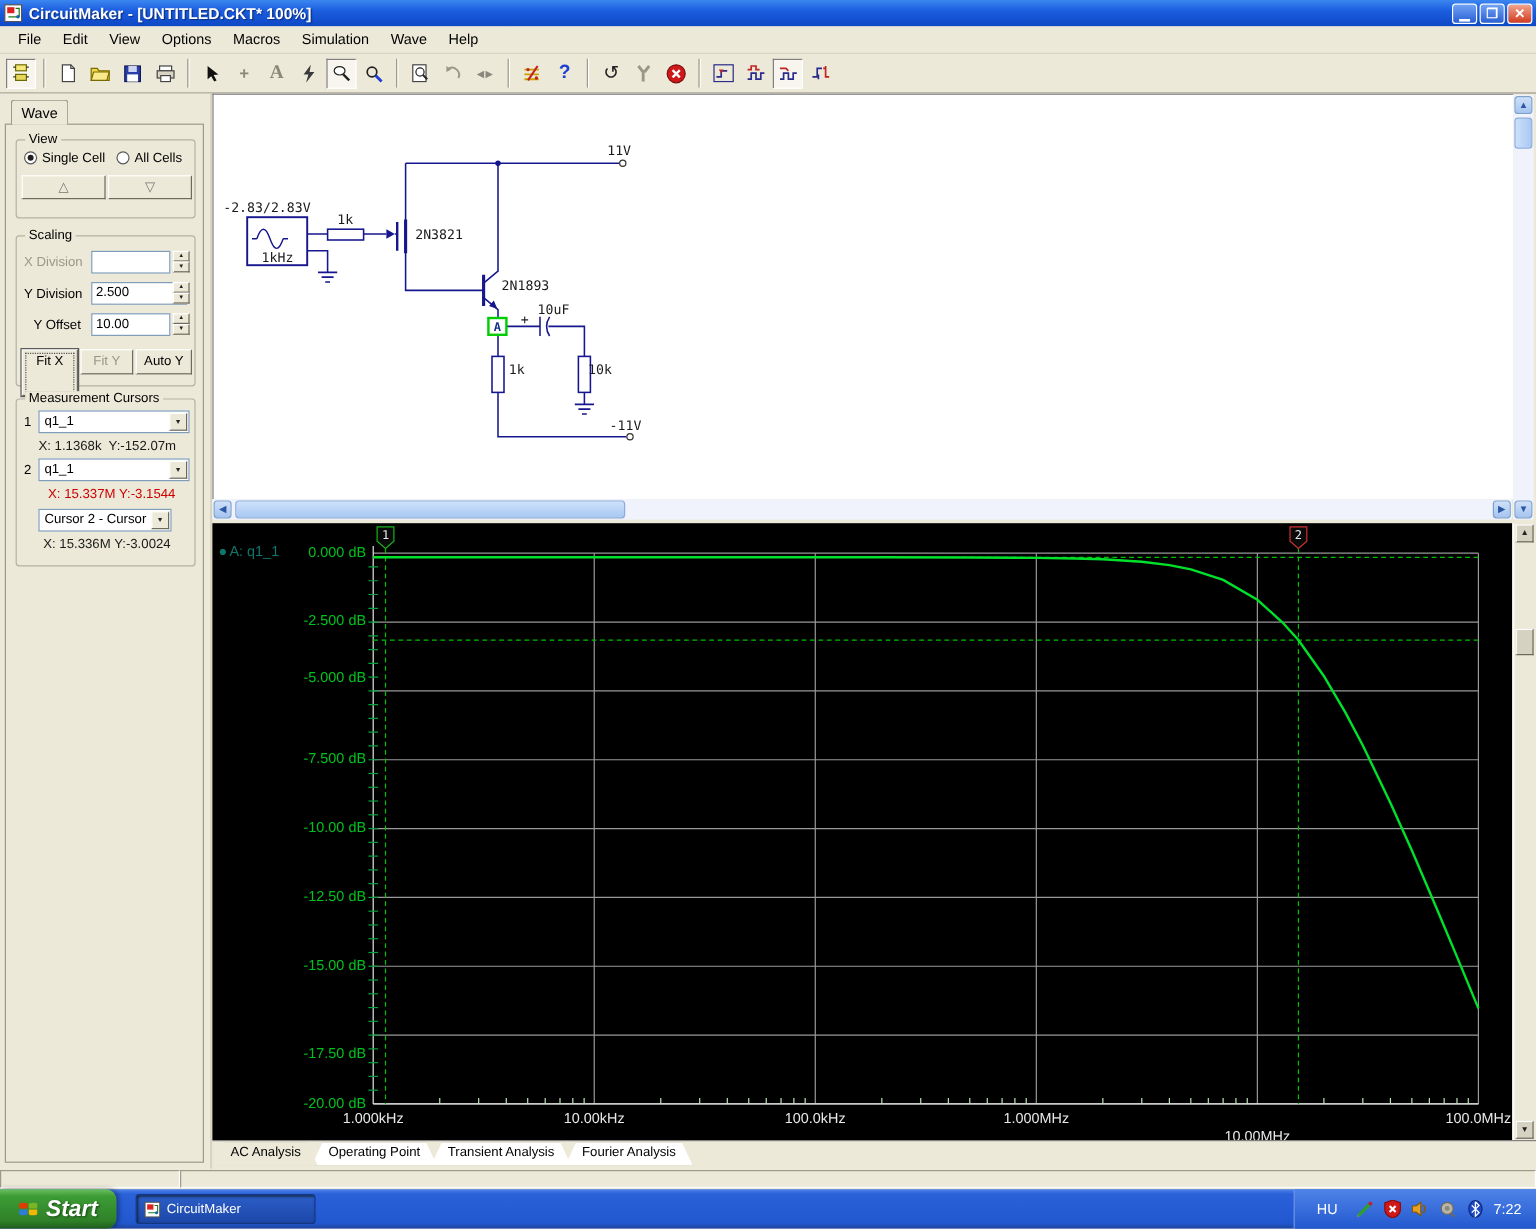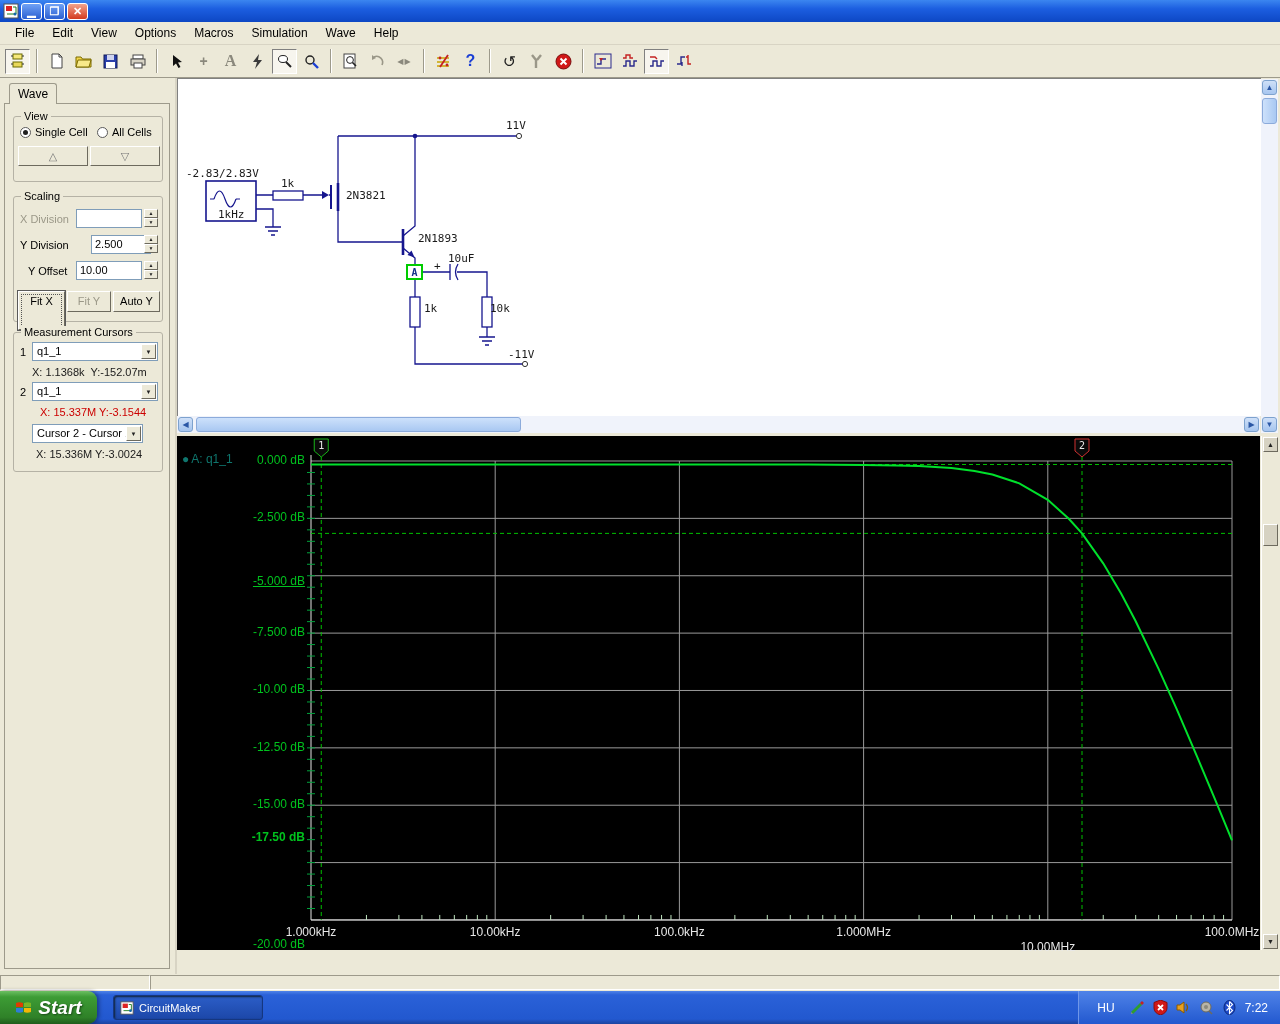--- a/index.html
+++ b/index.html
@@ -139,20 +139,21 @@
 
 <div id="app">
 
   <div id="titlebar" class="abs">
     <svg width="16" height="16" viewBox="0 0 16 16">
       <rect x="1" y="1" width="14" height="14" fill="#fff" stroke="#555"></rect>
       <rect x="3" y="3" width="6" height="5" fill="#d22"></rect>
       <path d="M4 11 h8 M10 4 h3 v7" stroke="#1a7a1a" fill="none"></path>
       <circle cx="12" cy="11" r="1.5" fill="#16a"></circle>
     </svg>
+    <span class="title">CircuitMaker - [UNTITLED.CKT* 100%]</span>
     <div class="winbtn">▁</div>
     <div class="winbtn">❐</div>
     <div class="winbtn close">✕</div>
   </div>
 
   <div id="menubar" class="abs">
     <span class="menu-item">File</span>
     <span class="menu-item">Edit</span>
     <span class="menu-item">View</span>
     <span class="menu-item">Options</span>
@@ -318,21 +319,21 @@
 
       <div class="grpbox" style="left:8px;top:92px;width:150px;height:126px">
         <span class="grplegend">Scaling</span>
         <span class="rowlabel" style="left:6px;top:16px;color:#9b9888">X Division</span>
         <div class="fld" style="left:62px;top:12px;width:66px;height:19px"></div>
         <div class="spin" style="left:130px;top:12px">
             <div>▲</div>
             <div>▼</div>
           </div>
         <span class="rowlabel" style="left:6px;top:42px">Y Division</span>
-        <div class="fld" style="left:77px;top:38px;width:60px;height:19px">2.500</div>
+        <div class="fld" style="left:62px;top:38px;width:80px;height:19px">2.500</div>
         <div class="spin" style="left:130px;top:38px">
             <div>▲</div>
             <div>▼</div>
           </div>
         <span class="rowlabel" style="left:14px;top:68px">Y Offset</span>
         <div class="fld" style="left:62px;top:64px;width:66px;height:19px">10.00</div>
         <div class="spin" style="left:130px;top:64px">
             <div>▲</div>
             <div>▼</div>
           </div>
@@ -544,44 +545,50 @@
         </g>
         <g>
           <polygon points="898.013384917308,3 912.013384917308,3 912.013384917308,15 905.013384917308,21 898.013384917308,15" fill="#0a0a0a" stroke="#d03030"></polygon>
           <text x="905.013384917308" y="13" fill="#e8e8e8" font-size="10" text-anchor="middle" font-family="Liberation Sans,sans-serif">2</text>
         </g>
       </svg>
     <div id="plot-legend">●<span style="margin-left:2px">A: q1_1</span></div>
     <div id="ylabels">
         <div class="ytick" style="top: 17px;">0.000 dB</div>
         <div class="ytick" style="top: 74.37px;">-2.500 dB</div>
-        <div class="ytick" style="top: 138px; text-decoration: underline;">-5.000 dB</div>
+        <div class="ytick" style="top: 121px;">-5.000 dB</div>
         <div class="ytick" style="top: 189.11px;">-7.500 dB</div>
         <div class="ytick" style="top: 246.48px;">-10.00 dB</div>
         <div class="ytick" style="top: 303.85px;">-12.50 dB</div>
         <div class="ytick" style="top: 361.22px;">-15.00 dB</div>
-        <div class="ytick" style="top: 394px; font-weight: bold;">-17.50 dB</div>
-        <div class="ytick" style="top: 475.96px; margin-top: 25px;">-20.00 dB</div>
+        <div class="ytick" style="top: 435px;">-17.50 dB</div>
+        <div class="ytick" style="top: 475.96px;">-20.00 dB</div>
       </div>
     <div id="xlabels">
         <div class="xtick" style="left: 92px;">1.000kHz</div>
         <div class="xtick" style="left: 276.2px;">10.00kHz</div>
         <div class="xtick" style="left: 460.4px;">100.0kHz</div>
         <div class="xtick" style="left: 644.6px;">1.000MHz</div>
         <div class="xtick" style="left: 828.8px; margin-top: 15px;">10.00MHz</div>
         <div class="xtick" style="left: 1013px;">100.0MHz</div>
       </div>
   </div>
 
   <div class="gsb abs" style="left:1261px;top:436px;height:514px">
     <div class="gbtn" style="top:1px">▲</div>
     <div class="gthumb" style="top:88px"></div>
     <div class="gbtn" style="bottom:1px">▼</div>
   </div>
 
+  <div id="tabstrip" class="abs">
+    <div class="atab active"><span>AC Analysis</span></div>
+    <div class="atab"><span>Operating Point</span></div>
+    <div class="atab"><span>Transient Analysis</span></div>
+    <div class="atab"><span>Fourier Analysis</span></div>
+  </div>
 
   <div id="statusstrip" class="abs">
     <div class="statcell" style="width:150px"></div>
     <div class="statcell" style="flex:1"></div>
   </div>
 
   <div id="taskbar" class="abs">
     <div id="startbtn">
       <svg width="17" height="17" viewBox="0 0 17 17">
         <path d="M1 4 Q4 2.5 8 4 L8 8 L1 8 Z" fill="#e03c00"></path>

